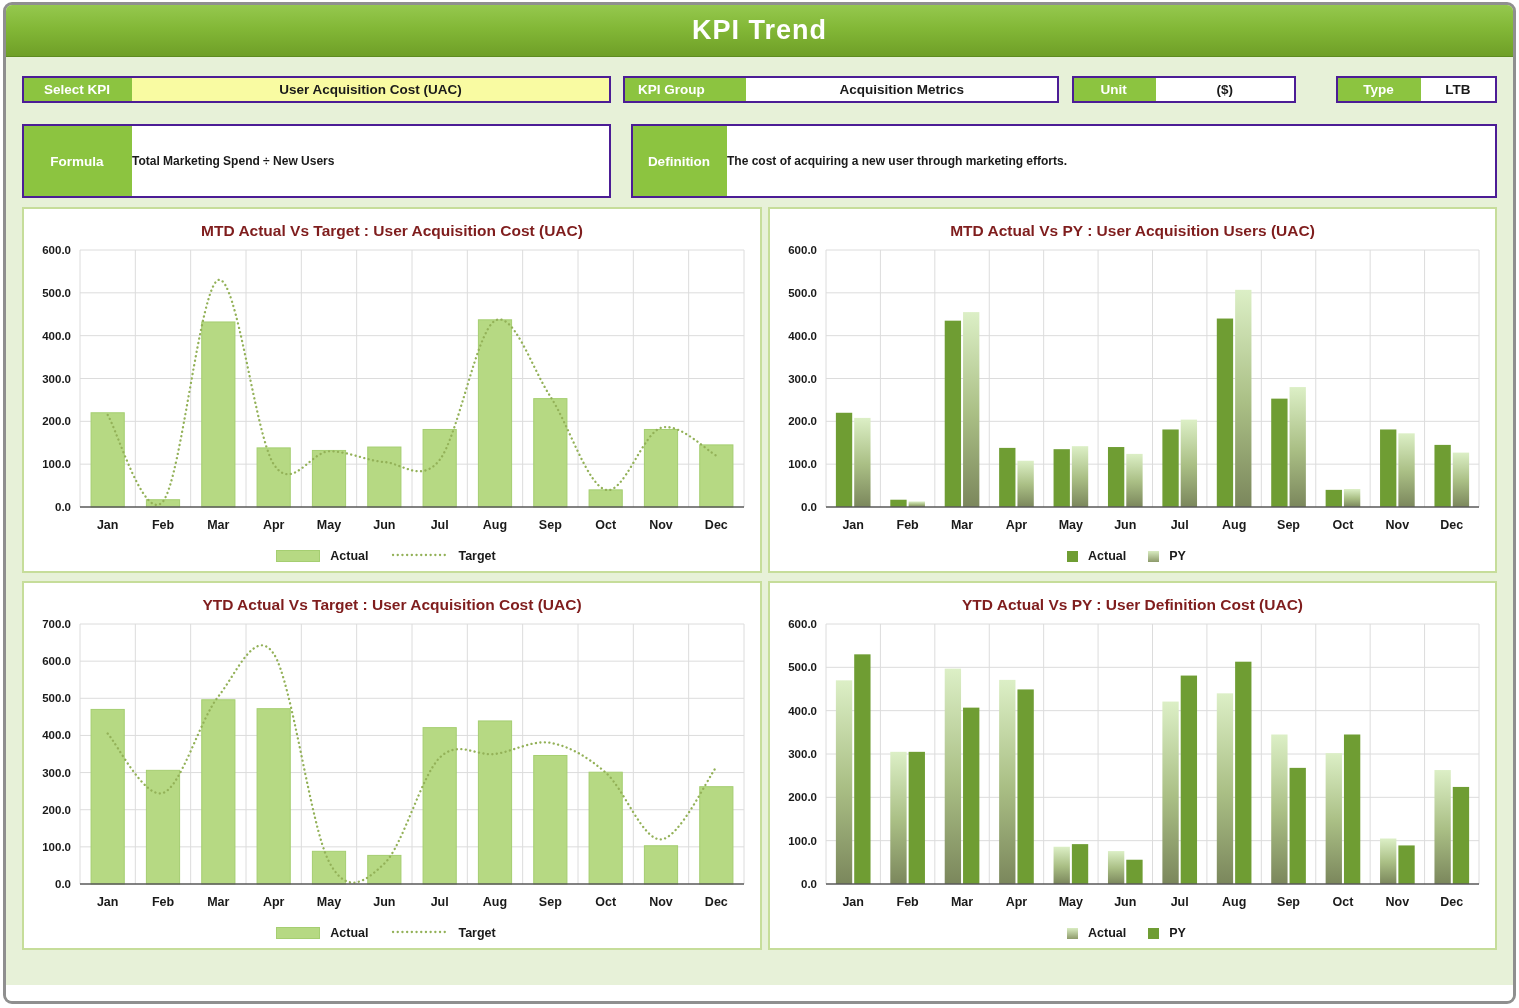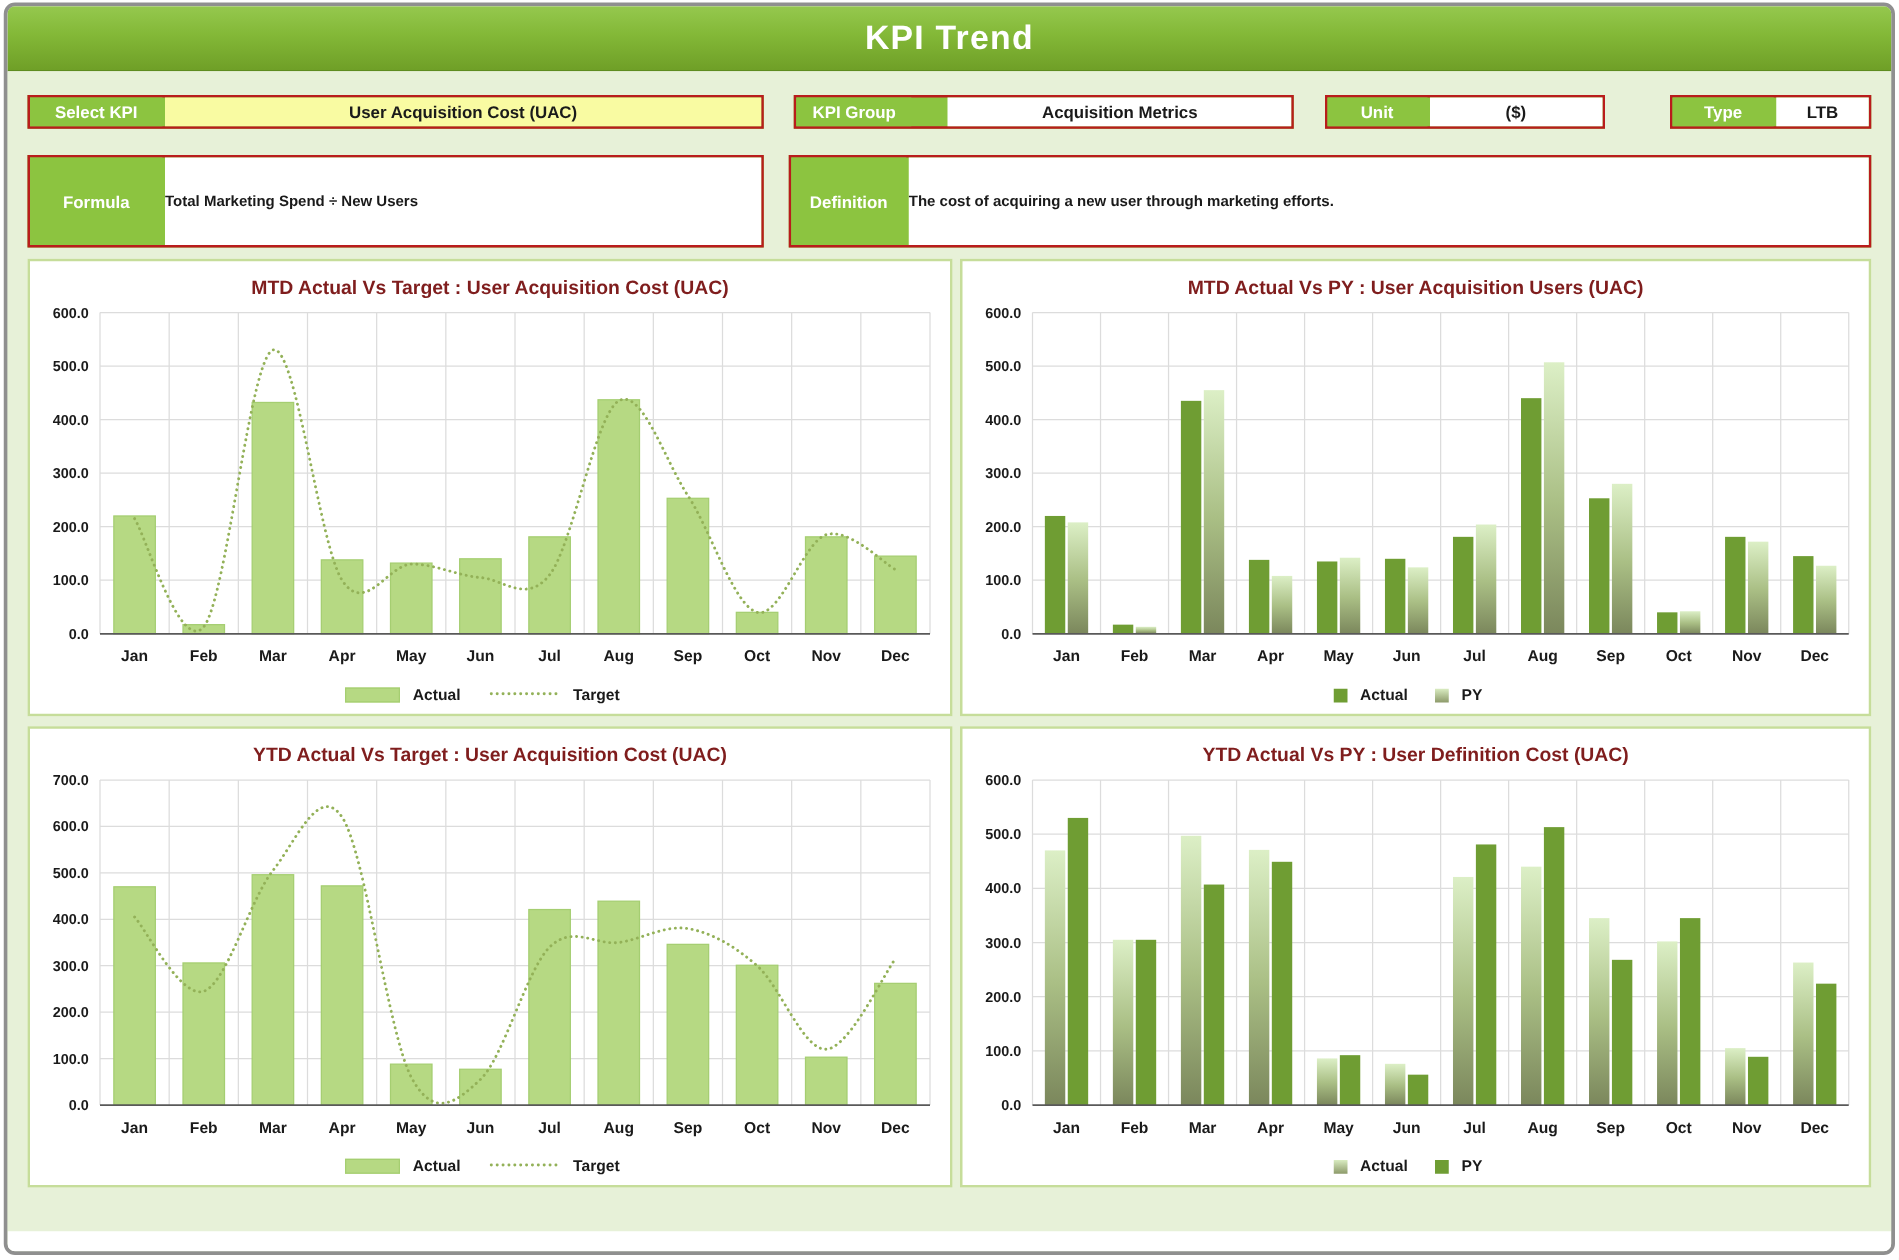--- a/index.html
+++ b/index.html
@@ -20,34 +20,34 @@
     color:#ffffff; font-size:27px; font-weight:bold; letter-spacing:1px;
   }
   .body{
     flex:1; background:#e7f1d8; padding:19px 16px 0 16px;
   }
   .footer{ flex:0 0 16px; background:#ffffff; }
 
   
   .ctl-row1{ display:flex; justify-content:space-between; height:27px; }
   .ctl-row2{ display:flex; justify-content:space-between; height:74px; margin-top:21px; }
-  .ctl{ display:flex; background:#8cc440; border:2px solid #b91c1c;justify-content:flex-end; }
+  .ctl{ display:flex; background:#8cc440; border:2px solid #4c1d95;justify-content:flex-end; }
   .ctl .chip{
     background:#8cc440; color:#ffffff; font-weight:bold; font-size:13.5px;
     display:flex; align-items:center; justify-content:center; flex:0 0 auto;
   }
   .ctl .field{
     flex:1; background:#ffffff; margin-left:2px;
     display:flex; align-items:center; justify-content:center;
     font-weight:bold; font-size:13.5px; color:#1a1a1a;
   }
   .ctl .field.yellow{ background:#f9fba2; }
   .ctl .field.left-text{ justify-content:flex-start; font-size:12px; }
   .w-select{ width:589px; } .w-select .chip{ width:106px; }
-  .w-group { width:400px;gap:27px; } .w-group  .chip{ width:92px; }
+  .w-group { width:436px;gap:27px; } .w-group  .chip{ width:92px; }
   .w-unit  { width:224px; } .w-unit   .chip{ width:80px; }
   .w-type  { width:161px;margin-left:28px; } .w-type   .chip{ width:81px; }
   .w-formula{ width:589px; } .w-formula .chip{ width:106px; }
   .w-def   { width:866px; } .w-def    .chip{ width:92px; }
 
   
   .charts{
     margin-top:9px;
     display:grid;
     grid-template-columns:740px 1fr;

